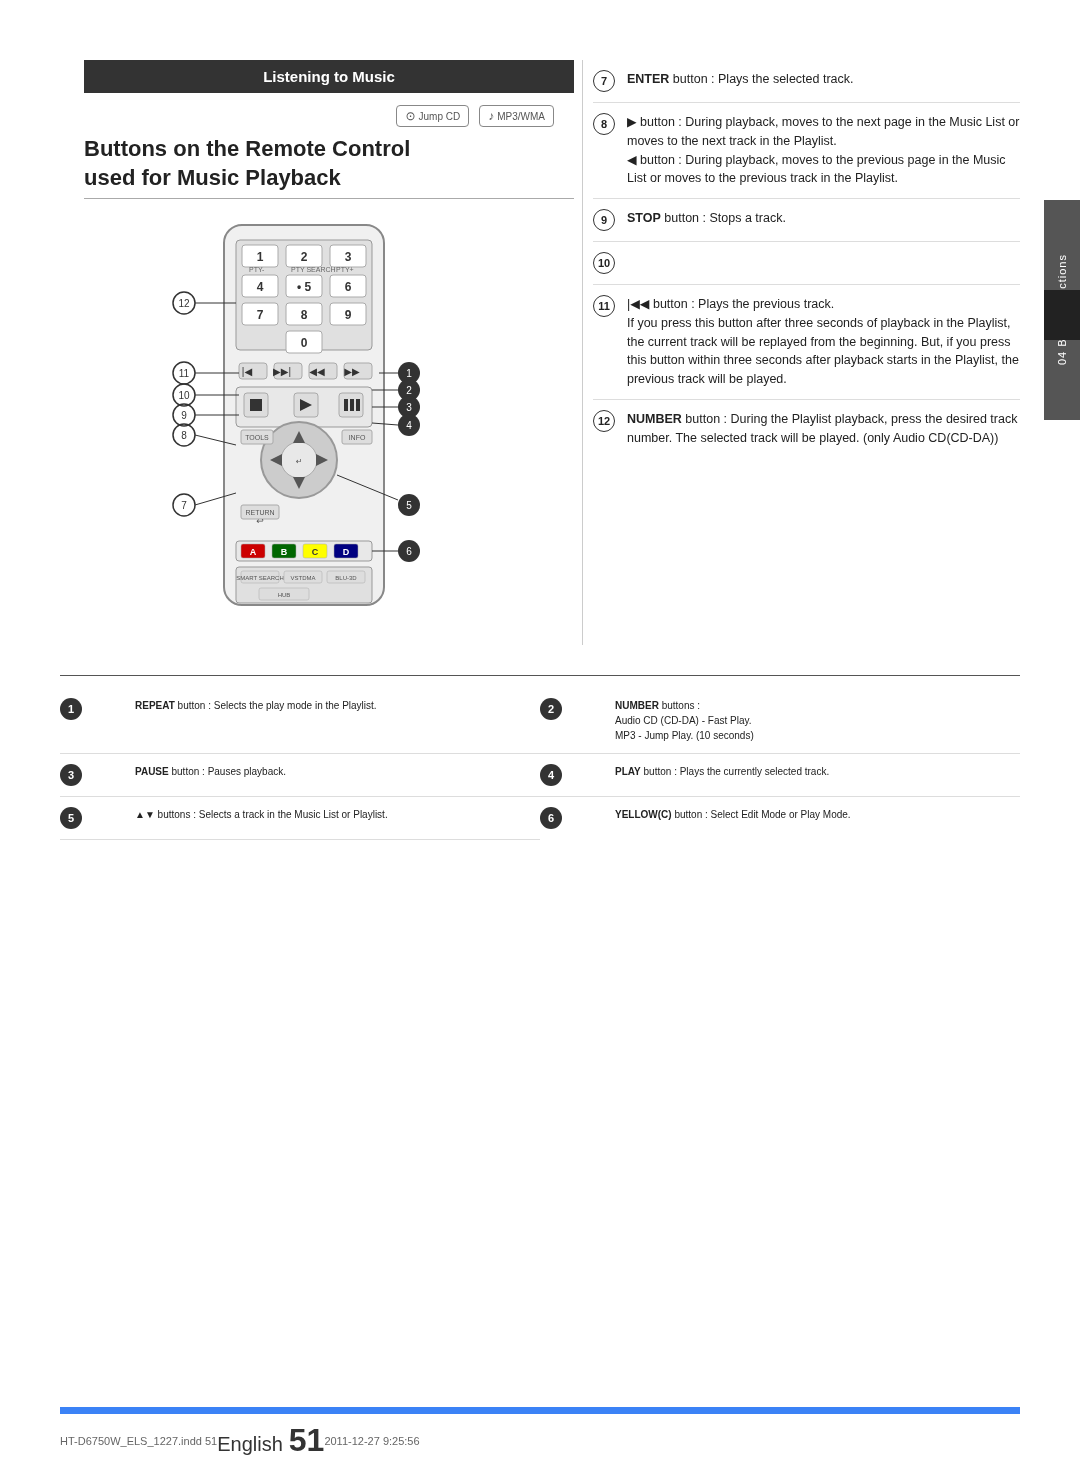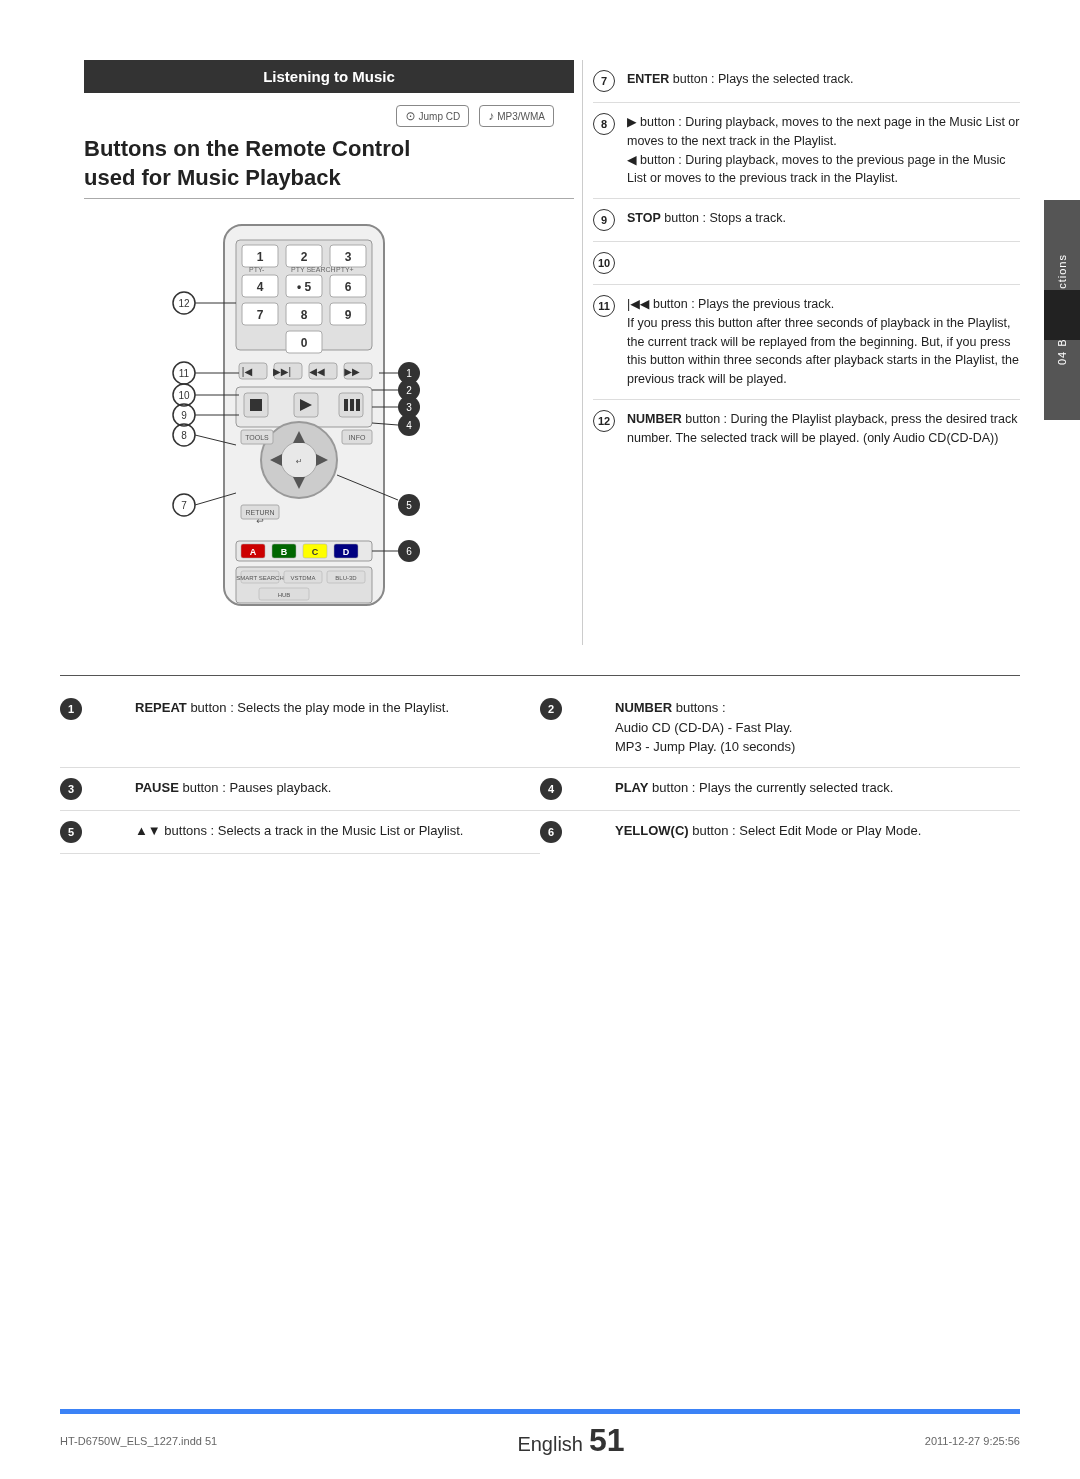--- a/index.html
+++ b/index.html
@@ -168,39 +168,38 @@
       gap: 12px;
       padding: 10px 16px 10px 0;
       border-bottom: 1px solid #ddd;
       align-items: flex-start;
     }
     .bottom-item:last-child {
       border-bottom: none;
     }
 
     .bottom-text {
-      font-size: 13px;
+      font-size: 10px;
       line-height: 1.5;
       flex: 1;
       padding-left: 41px;
     }
     .bottom-text strong {
       font-weight: bold;
     }
 
     
     .footer {
       position: absolute;
       bottom: 20px;
       left: 60px;
       right: 60px;
       display: flex;
-      justify-content: space-between;
       align-items: center;
-      border-top: 5px solid #3b82f6;
+      border-top: 7px solid #3b82f6;
       padding-top: 8px;
       font-size: 11px;
       color: #666;
     }
 
     .page-number-section {
       display: flex;
       align-items: baseline;
       gap: 6px;
     }

